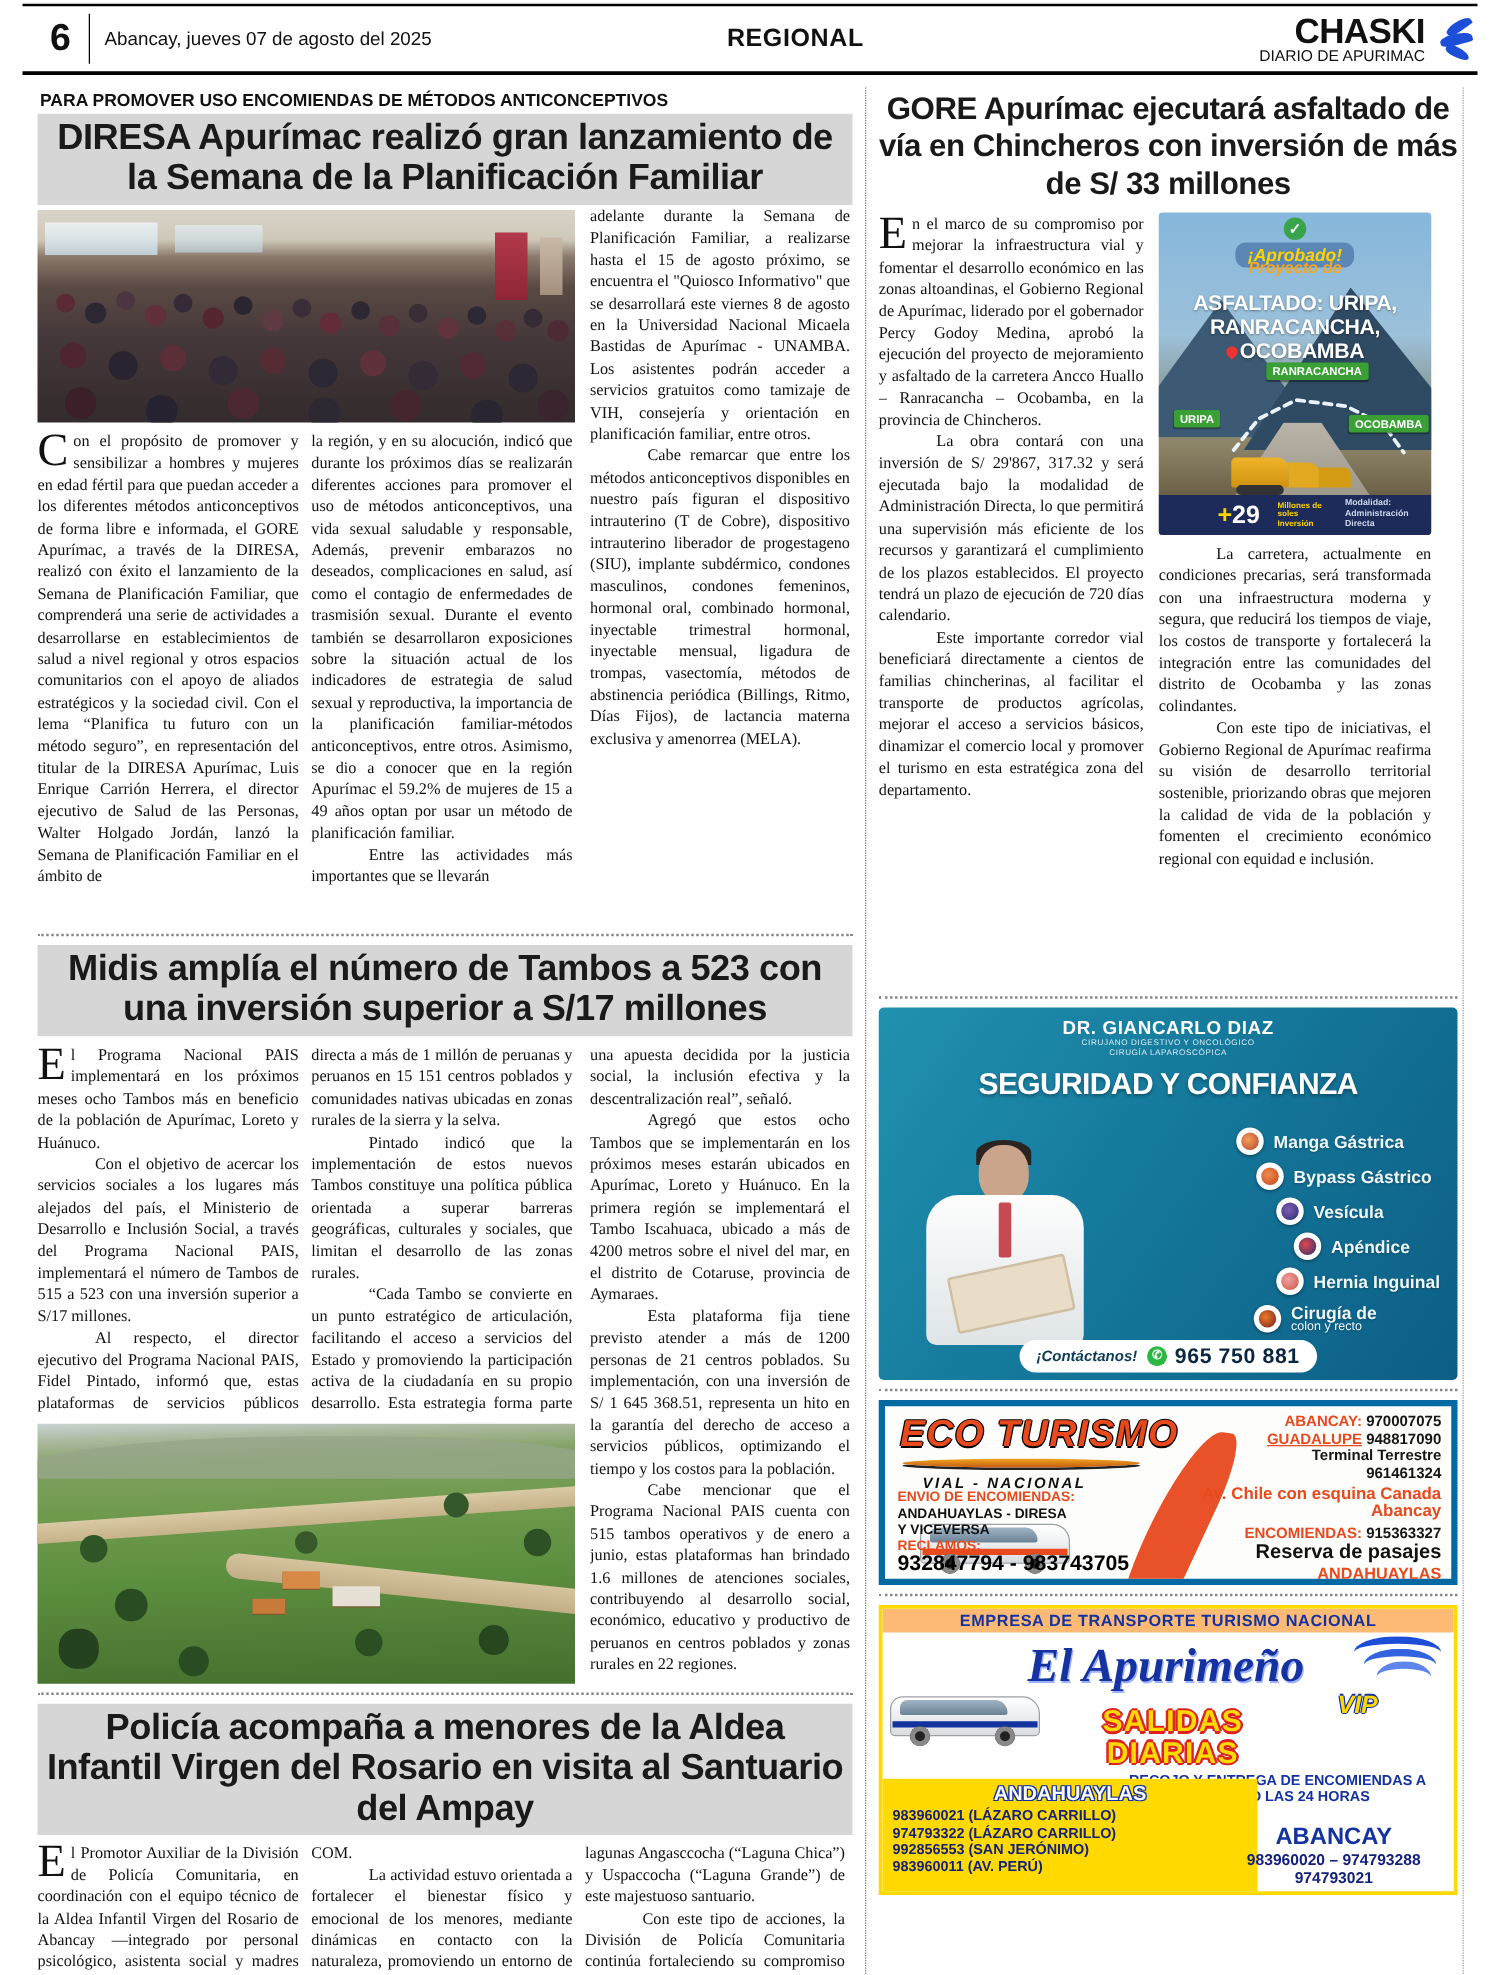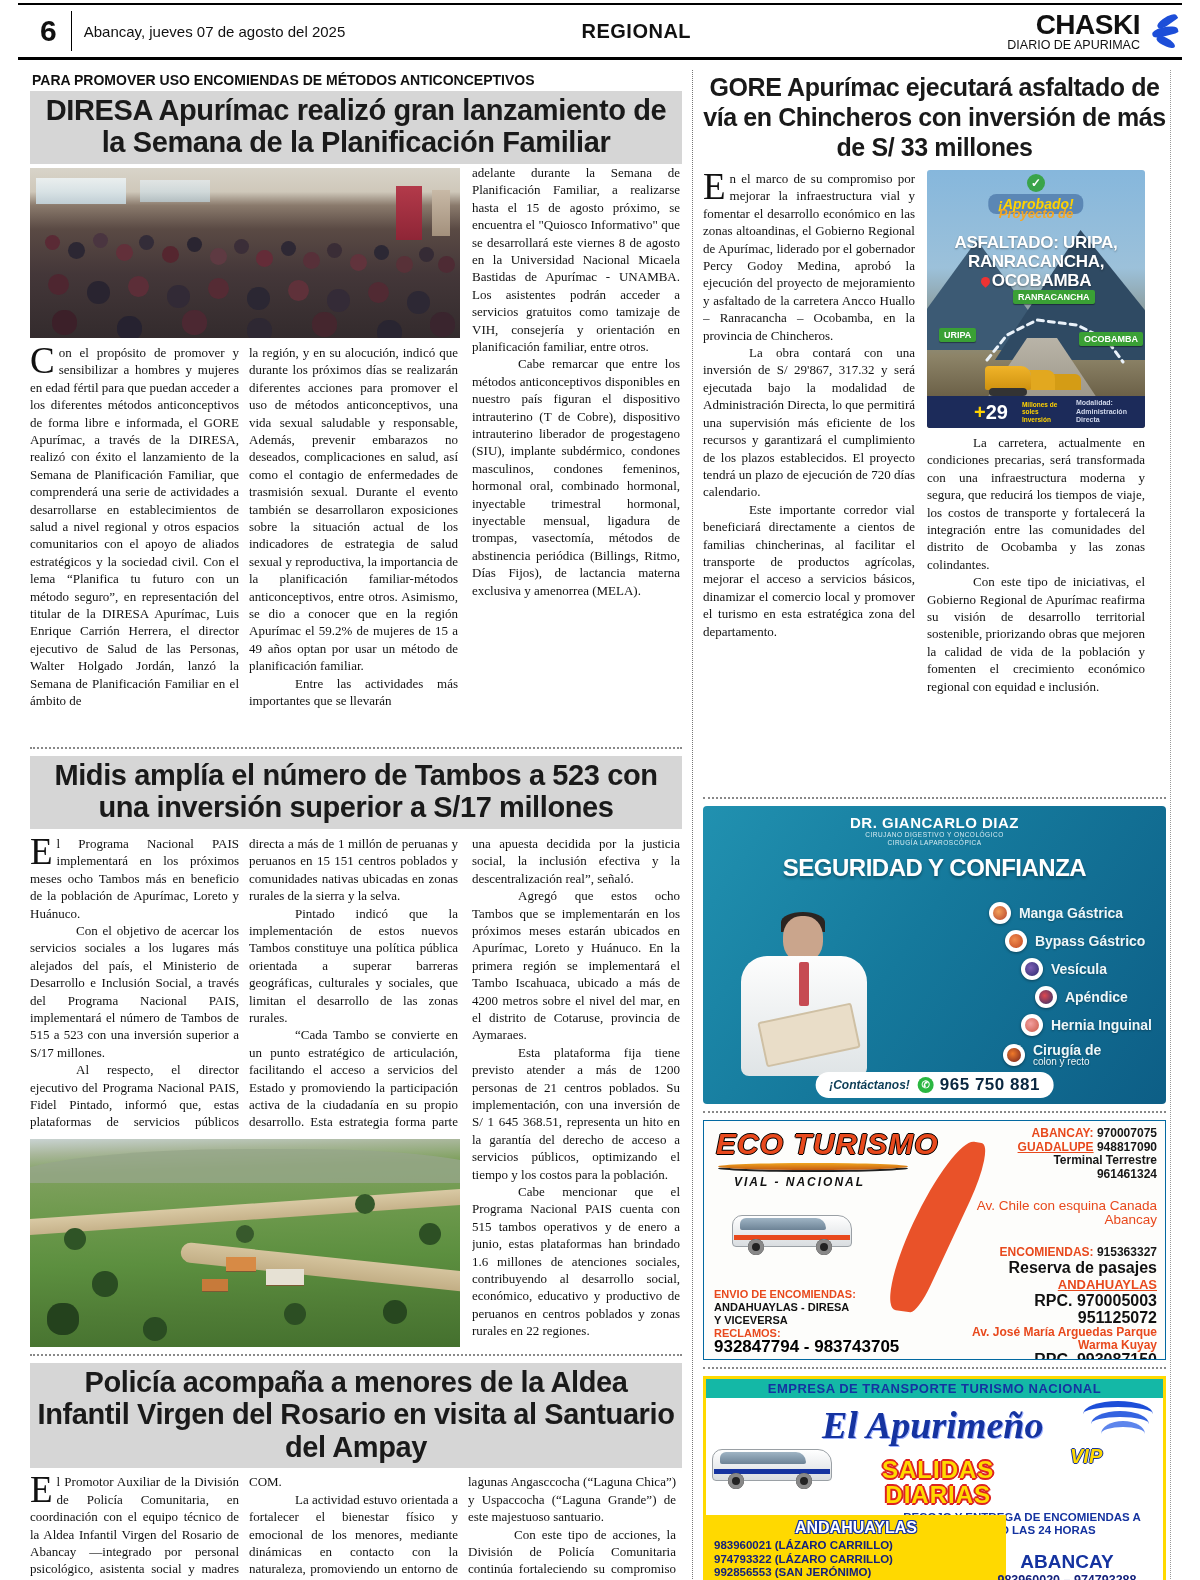--- a/index.html
+++ b/index.html
@@ -114,49 +114,49 @@
   .dr-ic { width:22px; height:22px; border-radius:50%; background:#fff; margin-right:8px; flex:0 0 22px; position:relative; box-shadow:0 1px 3px rgba(0,0,0,.4); }
   .dr-ic i { position:absolute; inset:4px; border-radius:50%; display:block; }
   .dr-label { font:700 14px "Liberation Sans",sans-serif; color:#eef7f9; text-shadow:0 1px 2px rgba(0,0,0,.3); }
   .dr-label small { display:block; font-size:10px; font-weight:400; margin-top:-2px; }
   .dr-contact { position:absolute; left:50%; transform:translateX(-50%); bottom:6px; background:#fff; color:#0c3c55; border-radius:14px; padding:3px 14px; display:flex; align-items:center; white-space:nowrap; }
   .dr-contact .c1 { font:italic 700 12px "Liberation Sans",sans-serif; margin-right:8px; }
   .wa { width:16px; height:16px; border-radius:50%; background:#2bb741; color:#fff; font:700 10px/16px "Liberation Sans",sans-serif; text-align:center; margin-right:6px; }
   .dr-contact .c2 { font:700 17px "Liberation Sans",sans-serif; color:#0a2740; letter-spacing:.5px; }
 
   
-  .eco-ad { margin-top:4px; height:240px; border:1px solid #0369a1; position:relative; overflow:hidden; background:#fdfdfb; font-family:"Liberation Sans",sans-serif;padding-left:27px; }
+  .eco-ad { margin-top:4px; height:148px; border:5px solid #0369a1; position:relative; overflow:hidden; background:#fdfdfb; font-family:"Liberation Sans",sans-serif;padding-left:27px; }
   .eco-brand { position:absolute; top:8px; left:12px; font:italic 800 30px/30px "Liberation Sans",sans-serif; color:#e8491d; text-shadow:-1px 0 #000,0 1px #000,1px 0 #000,0 -1px #000; letter-spacing:1px; }
   .eco-swoosh { position:absolute; top:42px; left:14px; width:190px; height:7px; background:linear-gradient(#f0a51f,#c45b12); border-radius:50%; box-shadow:0 2px 0 #222; }
   .eco-tag { position:absolute; top:54px; left:30px; font:italic 800 12px "Liberation Sans",sans-serif; color:#111; letter-spacing:2px; }
   .eco-slash { position:absolute; top:20px; left:208px; width:46px; height:170px; background:#e8491d; transform:skewX(-18deg) rotate(8deg); border-radius:60% 40% 20% 60%; opacity:.95; }
   .eco-right { position:absolute; top:6px; right:8px; width:225px; text-align:right; }
   .eco-right .or { color:#e8491d; font-weight:800; }
   .eco-right .blk { color:#161616; font-weight:800; }
   .eco-r1 { font-size:12px; line-height:13.5px; }
-  .eco-addr { color:#e8491d; font-weight:400; font-size:13.5px; line-height:14px; margin:18px 0; }
+  .eco-addr { color:#e8491d; font-weight:700; font-size:13.5px; line-height:14px; margin:3px 0; }
   .eco-enc { font-size:12px; }
   .eco-res { font-size:16px; font-weight:800; color:#111; }
   .eco-anda { color:#e8491d; font-weight:800; font-size:13px; text-decoration:underline; }
   .eco-rpc { font-size:16px; font-weight:800; color:#111; line-height:17px; }
   .eco-addr2 { color:#e8491d; font-weight:800; font-size:12px; line-height:12.5px; }
   .eco-left-bot { position:absolute; left:10px; bottom:6px; width:200px; font-size:11px; line-height:13px; }
   .eco-left-bot .lab { color:#e8491d; font-weight:800; }
   .eco-left-bot .big { font-size:17px; font-weight:800; color:#000; }
   .van { position:absolute; width:120px; height:46px; }
   .van .bodyv { position:absolute; inset:6px 0 8px 0; background:linear-gradient(#fff,#d9dde0); border:1px solid #9aa0a5; border-radius:10px 14px 4px 4px; }
   .van .win { position:absolute; top:9px; left:8px; width:86px; height:12px; background:linear-gradient(#9fb4c4,#6d8396); border-radius:6px 10px 2px 2px; }
   .van .stripe { position:absolute; top:26px; left:2px; right:2px; height:5px; background:#e8491d; }
   .van .w1,.van .w2 { position:absolute; bottom:0; width:16px; height:16px; background:#222; border-radius:50%; box-shadow:inset 0 0 0 4px #888; }
   .van .w1 { left:16px; } .van .w2 { right:20px; }
   .eco-van { top:88px; left:28px; }
 
   
   .apu-ad { margin-top:4px; height:232px; border:3px solid #ffd900; position:relative; overflow:hidden; background:#fff; font-family:"Liberation Sans",sans-serif; }
-  .apu-band { background:#14b8a6; color:#1533a0; text-align:center; font-weight:800; font-size:13px; padding:2px 0; letter-spacing:.5px; }
+  .apu-band { background:#fdba74; color:#1533a0; text-align:center; font-weight:800; font-size:13px; padding:2px 0; letter-spacing:.5px; }
   .apu-brand { position:absolute; top:26px; left:116px; font:italic 800 38px/40px "Liberation Serif",serif; color:#1533a0; text-shadow:1px 1px 0 #9db0ff; white-space:nowrap; }
   .apu-vip { position:absolute; top:66px; left:364px; font:italic 800 20px "Liberation Sans",sans-serif; color:#ffd900; text-shadow:-1px 0 #1533a0,0 1px #1533a0,1px 0 #1533a0,0 -1px #1533a0; }
   .apu-swoosh { position:absolute; top:22px; right:10px; width:70px; height:34px; }
   .apu-swoosh span { position:absolute; display:block; border:0; border-top:6px solid #1d4ed8; border-radius:50%; width:70px; height:26px; }
   .apu-swoosh .s2 { top:10px; width:58px; left:8px; border-top-color:#3463e0; }
   .apu-swoosh .s3 { top:20px; width:44px; left:18px; border-top-color:#5d85ec; }
   .apu-salidas { position:absolute; top:78px; left:176px; font:800 24px/25px "Liberation Sans",sans-serif; color:#ffd900; letter-spacing:1px; text-align:center;
      text-shadow:-2px 0 #d22, 0 2px #d22, 2px 0 #d22, 0 -2px #d22, -1px -1px #d22, 1px 1px #d22; }
   .apu-recojo { position:absolute; top:132px; left:186px; width:260px; text-align:center; font-weight:800; font-size:11.5px; line-height:13px; color:#1533a0; }
   .apu-yellow { position:absolute; left:0; bottom:0; width:300px; height:90px; background:#ffd900; padding:4px 8px; }

